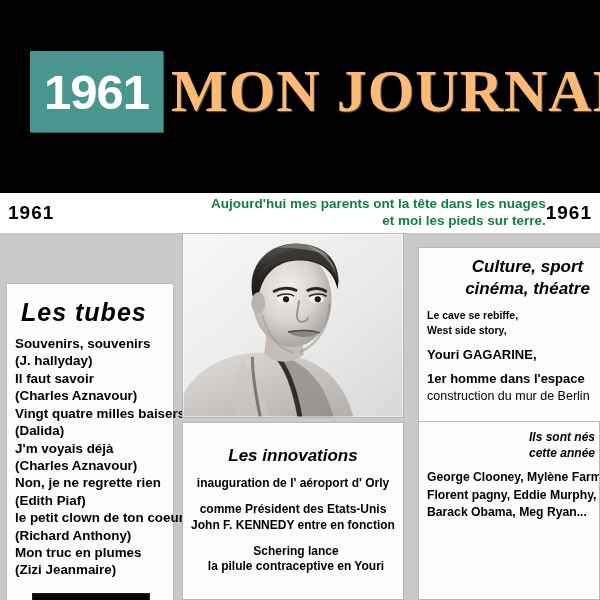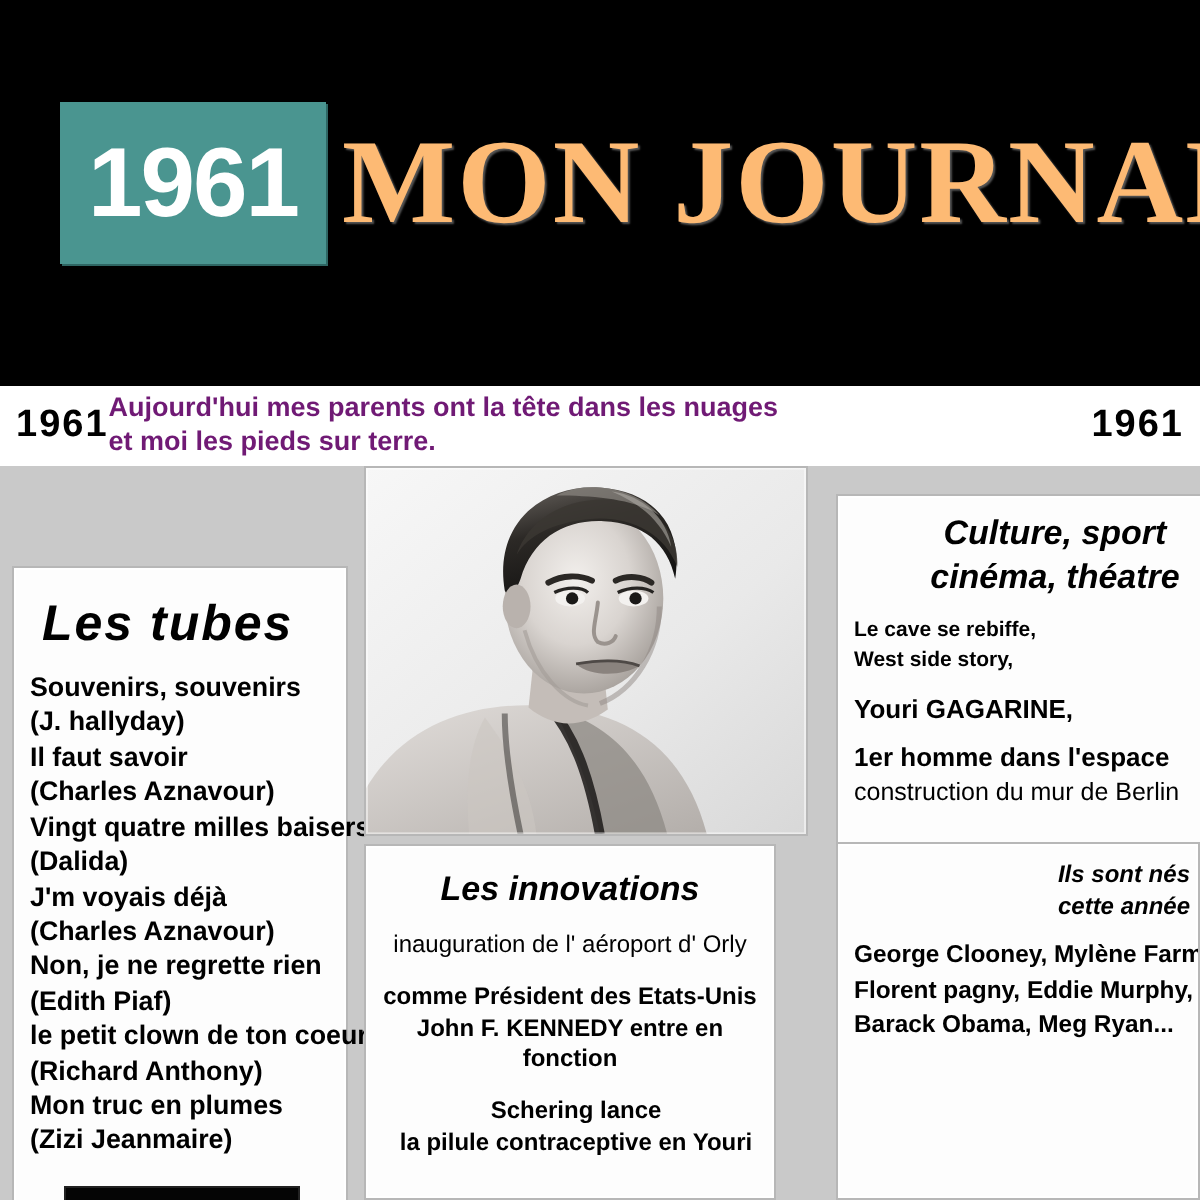--- a/index.html
+++ b/index.html
@@ -48,22 +48,22 @@
     position:absolute; left:0; top:193px; width:600px; height:40px;
     background:#ffffff;
     display:flex; align-items:center; justify-content:space-between;
     padding:0 8px;
   }
   .side-year {
     font-family:"Liberation Sans", sans-serif;
     font-weight:bold; font-size:19px; color:#000; letter-spacing:1px;
   }
   .subtitle-text {
-    flex:1; text-align:left;
-    color:#701a75;
+    flex:1; text-align:right;
+    color:#15803d;
     font-weight:bold;
     font-size:13.5px;
     line-height:1.25;
   }
 
   
   .content {
     position:absolute; left:0; top:233px; width:600px; height:367px;
     background:#c9c9c9;
   }
@@ -104,30 +104,30 @@
   }
 
   
   .panel-photo {
     position:absolute; left:0; top:0; width:222px; height:185px;
     overflow:hidden; background:#f4f4f4;
     border:1px solid #b7b7b7;
   }
   .panel-photo svg { display:block; width:100%; height:100%; }
   .panel-innov {
-    position:absolute; left:0; top:189px; width:206px; height:178px;
-    padding:8px 6px;
+    position:absolute; left:0; top:189px; width:222px; height:178px;
+    padding:19px 6px;
     text-align:center;
   }
   .h-innov {
     font-weight:bold; font-style:italic; font-size:17px;
     margin:4px 0 10px 0;
   }
   .innov-p { font-size:12px; font-weight:bold; line-height:1.28; margin-bottom:11px; }
-  .innov-p.small { font-weight:normal; }
+  .innov-p.small { font-weight:bold; }
   .innov-left { text-align:center; padding-left:6px; }
 
   
   .panel-culture {
     position:absolute; left:8px; top:14px; width:215px; height:178px;
     padding:8px 4px 4px 8px; overflow:hidden;
   }
   .h-culture {
     font-weight:bold; font-style:italic; font-size:17px;
     text-align:center; line-height:1.3; margin-bottom:8px;

